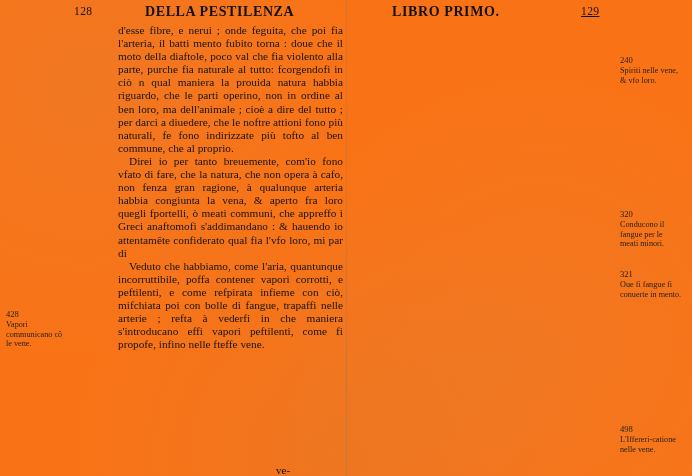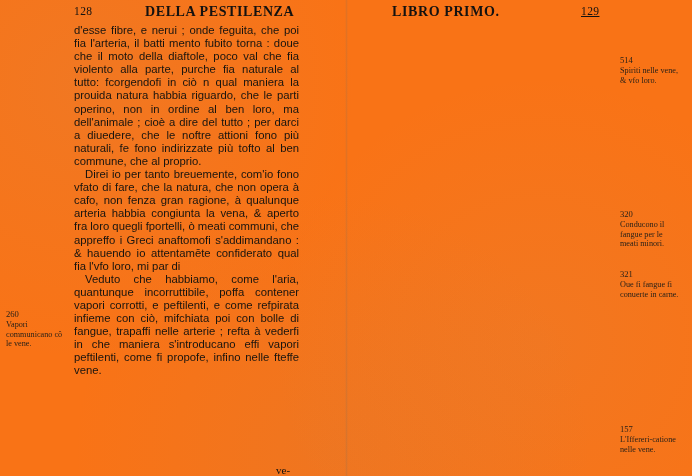--- a/index.html
+++ b/index.html
@@ -71,22 +71,23 @@
     font-weight: bold;
     font-variant: small-caps;
     letter-spacing: 0.6px;
   }
 
   .textblock {
     position: absolute;
     font-size: 11.3px;
     line-height: 13.1px;
     text-align: justify;
-    font-family: Liberation Sans, sans-serif;
+    font-family: Liberation Serif, serif;
     color: #17140f;
+    margin-left: 44px;
     -webkit-font-smoothing: none;
   }
   .textblock p {
     margin: 0;
   }
   .textblock p.indent {
     text-indent: 11px;
   }
   .left-text  { left: 74px;  top: 24px; width: 225px; }
 
@@ -129,50 +130,50 @@
     </div>
 
     <div class="textblock left-text">
       <p>d'esse fibre, e nerui ; onde feguita, che poi fia l'arteria, il batti mento fubito torna : doue che il moto della diaftole, poco val che fia violento alla parte, purche fia naturale al tutto: fcorgendofi in ciò n qual maniera la prouida natura habbia riguardo, che le parti operino, non in ordine al ben loro, ma dell'animale ; cioè a dire del tutto ; per darci a diuedere, che le noftre attioni fono più naturali, fe fono indirizzate più tofto al ben commune, che al proprio.</p>
       <p class="indent">Direi io per tanto breuemente, com'io fono vfato di fare, che la natura, che non opera à cafo, non fenza gran ragione, à qualunque arteria habbia congiunta la vena, &amp; aperto fra loro quegli fportelli, ò meati communi, che appreffo i Greci anaftomofi s'addimandano : &amp; hauendo io attentamēte confiderato qual fia l'vfo loro, mi par di</p>
       <p class="indent">Veduto che habbiamo, come l'aria, quantunque incorruttibile, poffa contener vapori corrotti, e peftilenti, e come refpirata infieme con ciò, mifchiata poi con bolle di fangue, trapaffi nelle arterie ; refta à vederfi in che maniera s'introducano effi vapori peftilenti, come fi propofe, infino nelle fteffe vene.</p>
     </div>
 
 
     <div class="marginal m-left" style="top:310px;">
-      <span class="mnum">260</span>
+      <span class="mnum">428</span>
       <span>Vapori communicano cô le vene.</span>
     </div>
 
     <div class="catchword" style="left:276px; top:464px;">ve-</div>
   </div>
 
   <div class="page-half right-half">
     <div class="running-head">
       <div class="rh-inner">
         <span class="rh-title" style="left:46px; top:0px;">LIBRO PRIMO.</span>
         <span class="folio" style="left:235px; top:1px;text-decoration:underline;">129</span>
       </div>
     </div>
 
   </div>
 
   <div class="marginal m-right" style="top:56px;">
-    <span class="mnum">514</span>
+    <span class="mnum">240</span>
     <span>Spiriti nelle vene, &amp; vfo loro.</span>
   </div>
 
   <div class="marginal m-right" style="top:210px;">
     <span class="mnum">320</span>
     <span>Conducono il fangue per le meati minori.</span>
   </div>
 
   <div class="marginal m-right" style="top:270px;">
     <span class="mnum">321</span>
-    <span>Oue fi fangue fi conuerte in carne.</span>
+    <span>Oue fi fangue fi conuerte in mento.</span>
   </div>
 
   <div class="marginal m-right" style="top:425px;">
-    <span class="mnum">157</span>
+    <span class="mnum">498</span>
     <span>L'Iffereri-catione nelle vene.</span>
   </div>
 
 </div>
 
 </body></html>

